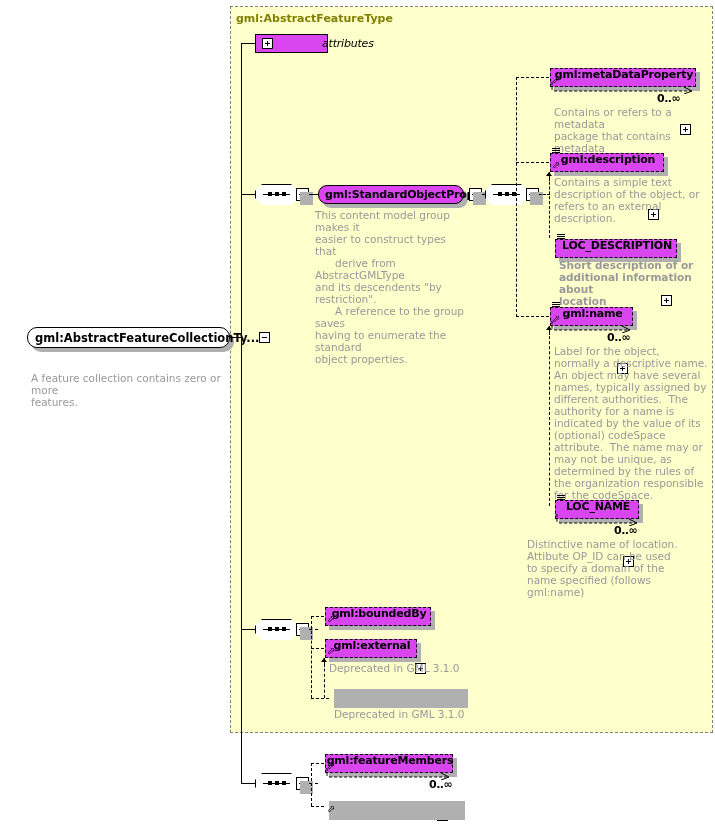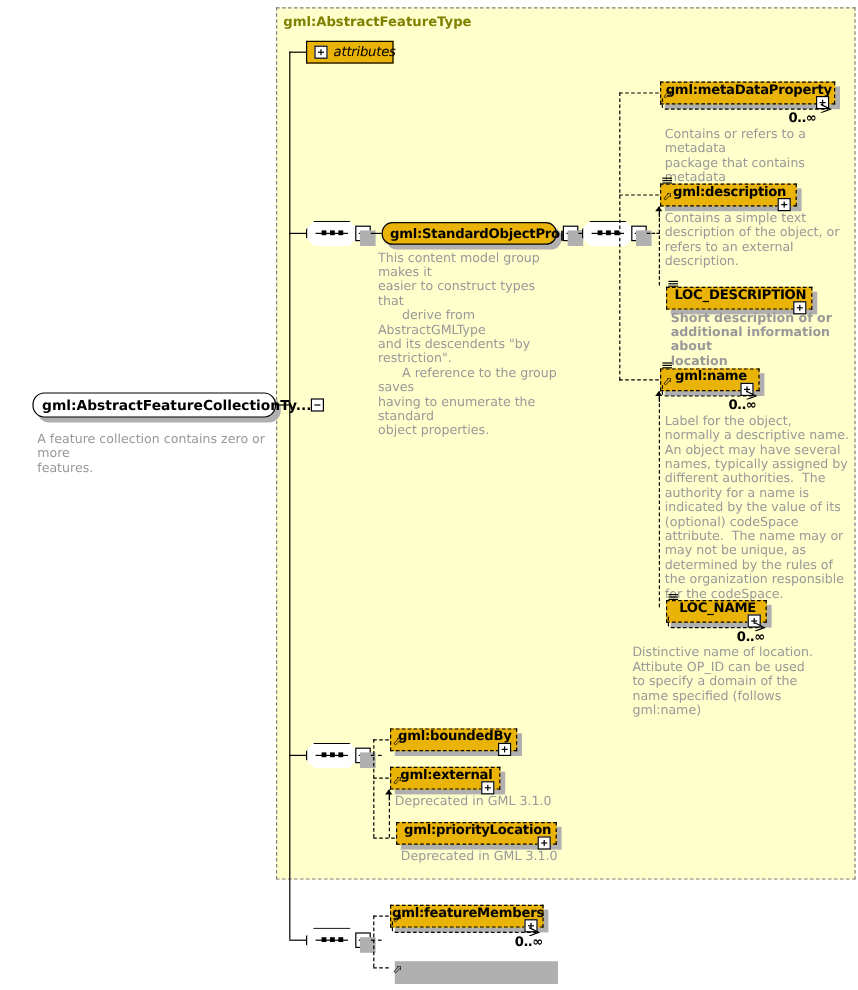--- a/index.html
+++ b/index.html
@@ -19,25 +19,26 @@
   .panel-title{
     position:absolute;
     font-size:11px;font-weight:bold;color:#808000;
     white-space:nowrap;
   }
 
   
   .nodebox{
     position:absolute;
     box-sizing:border-box;
-    background:#eab308;
+    background:#d946ef;
     height:19px;
     display:flex;align-items:center;
     padding:0 4px 0 6px;
     white-space:nowrap;
+    gap:44px;
   }
   .nodebox.solid{border:1px solid #000;}
   .nodebox.dashed{border:1px dashed #000;flex-direction:column;}
   .nodebox .lbl{
     font-size:11px;font-weight:bold;color:#000;
     line-height:11px;
     letter-spacing:-0.2px;
   }
   .nodebox .lbl.ital{font-weight:normal;font-style:italic;}
   .shadow{
@@ -154,21 +155,21 @@
 <div class="canvas">
 
   <div class="panel" style="left:211px;top:6px;width:481px;height:725px;"></div>
   <div class="panel-title" style="left:217px;top:12px;">gml:AbstractFeatureType</div>
 
   <div class="shadow" style="left:12px;top:331px;width:203px;height:21px;border-radius:10px/10px;"></div>
   <div class="ttl-box" style="left:8px;top:327px;width:203px;">
     <span class="lbl">gml:AbstractFeatureCollectionTy...</span>
     <span class="pm" style="margin-left:auto;"></span>
   </div>
-  <div class="anno" style="left:12px;top:360px;width:200px;">A feature collection contains zero or more
+  <div class="anno" style="left:12px;top:372px;width:200px;">A feature collection contains zero or more
 features.</div>
 
   <div class="ln lnh" style="left:211px;top:337px;width:12px;"></div>
 
   <div class="ln lnv" style="left:222px;top:43px;height:740px;"></div>
 
   <div class="ln lnh" style="left:222px;top:43px;width:14px;"></div>
   <div class="nodebox solid" style="left:236px;top:34px;width:73px;">
     <span class="pm plus" style="margin-left:0;margin-right:5px;"></span>
     <span class="lbl ital">attributes</span>
@@ -358,24 +359,20 @@
   <div class="nodebox dashed" style="left:306px;top:639px;width:92px;">
     <span class="lbl">gml:external</span>
     <span class="pm plus" style="margin-left:auto;"></span>
   </div>
   <div class="arrw" style="left:308px;top:647px;">⬀</div>
   <div class="anno" style="left:310px;top:662px;width:170px;">Deprecated in GML 3.1.0</div>
   <div class="dln dlnv" style="left:305px;top:658px;height:40px;"></div>
   <div class="uparrow" style="left:302px;top:658px;"></div>
 
   <div class="shadow" style="left:315px;top:689px;width:134px;height:19px;"></div>
-  <div class="nodebox dashed" style="left:311px;top:685px;width:134px;">
-    <span class="lbl">gml:priorityLocation</span>
-    <span class="pm plus" style="margin-left:auto;"></span>
-  </div>
   <div class="anno" style="left:315px;top:708px;width:180px;">Deprecated in GML 3.1.0</div>
 
   <div class="ln lnh" style="left:222px;top:783px;width:14px;"></div>
   <div class="seq" style="left:236px;top:773px;">
     <div class="shd"></div>
     <div class="shdr"></div>
     <div class="oct"></div>
     <div class="bar"></div>
     <div class="dot d1"></div>
     <div class="dot d2"></div>

